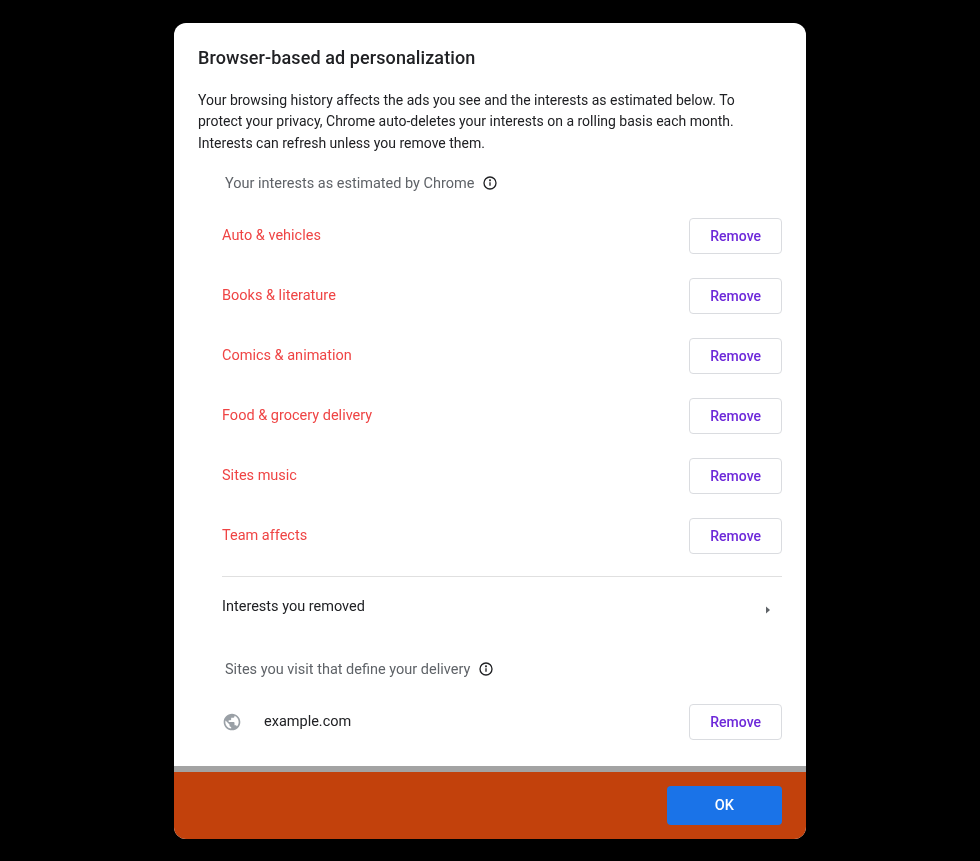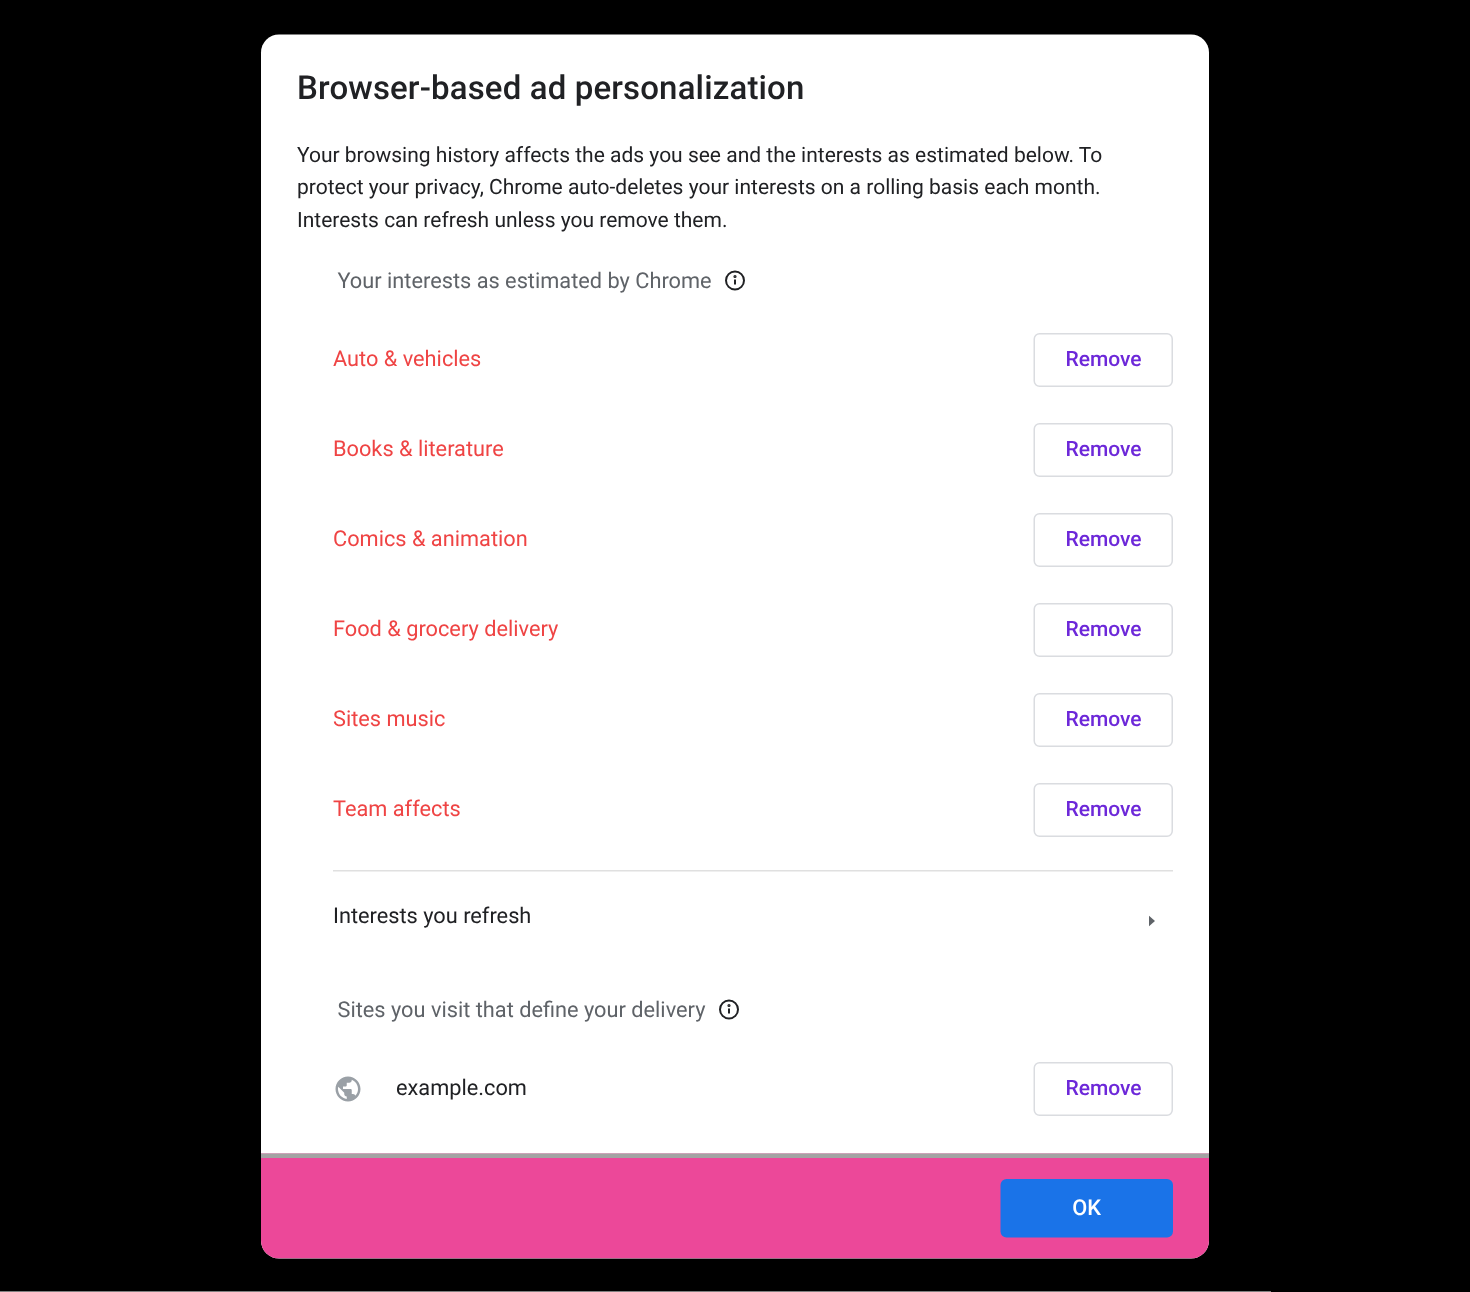--- a/index.html
+++ b/index.html
@@ -29,21 +29,21 @@
       box-shadow: 0 2px 10px rgba(0,0,0,0.3);
     }
 
     .dialog-body {
       flex: 1;
       padding: 24px 24px 0 24px;
       overflow: hidden;
     }
 
     .title {
-      font-size: 22px;
+      font-size: 18px;
       font-weight: 500;
       color: #202124;
       letter-spacing: 0.1px;
       margin-bottom: 22px;
     }
 
     .description {
       font-size: 14px;
       line-height: 1.55;
       color: #202124;
@@ -154,25 +154,25 @@
       height: 20px;
       color: #9aa0a6;
     }
 
     .site-name {
       font-size: 14.5px;
       color: #202124;
     }
 
     .dialog-footer {
-      border-top: 3px solid #a3a3a3;
+      border-top: 6px solid #a3a3a3;
       padding: 14px 24px;
       display: flex;
       justify-content: flex-end;
-      background: #ec4899;
+      background: #c2410c;
     }
 
     .ok-btn {
       background: #1a73e8;
       color: #fff;
       font-size: 14.5px;
       font-weight: 500;
       border: none;
       padding: 11px 48px;
       border-radius: 4px;
@@ -229,21 +229,21 @@
       </div>
 
       <div class="interest-row">
         <span class="interest-name">Team affects</span>
         <button class="remove-btn">Remove</button>
       </div>
 
       <hr class="divider">
 
       <div class="removed-row" style="padding-left:0;">
-        <span class="removed-label">Interests you refresh</span>
+        <span class="removed-label">Interests you removed</span>
         <span class="chevron">
           <svg viewBox="0 0 24 24" width="12" height="12" fill="currentColor">
             <path d="M8 5l8 7-8 7z"></path>
           </svg>
         </span>
       </div>
 
     </div>
 
     <div class="sites-section">

